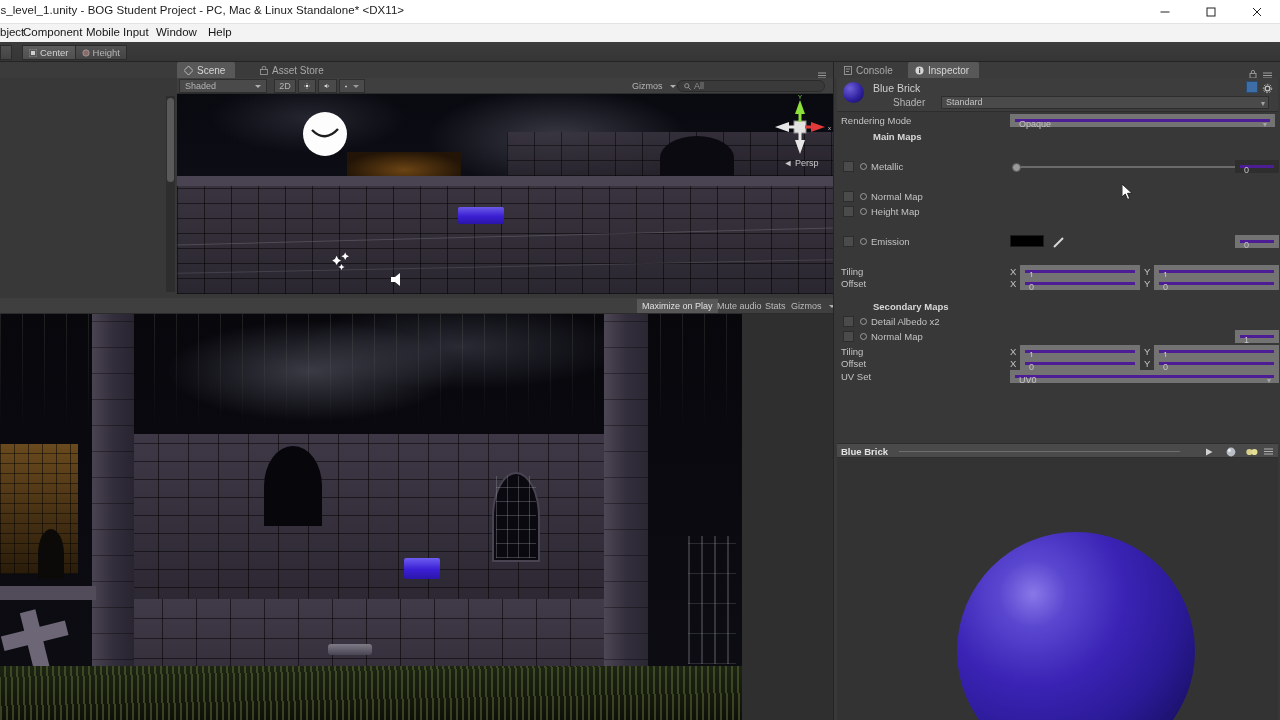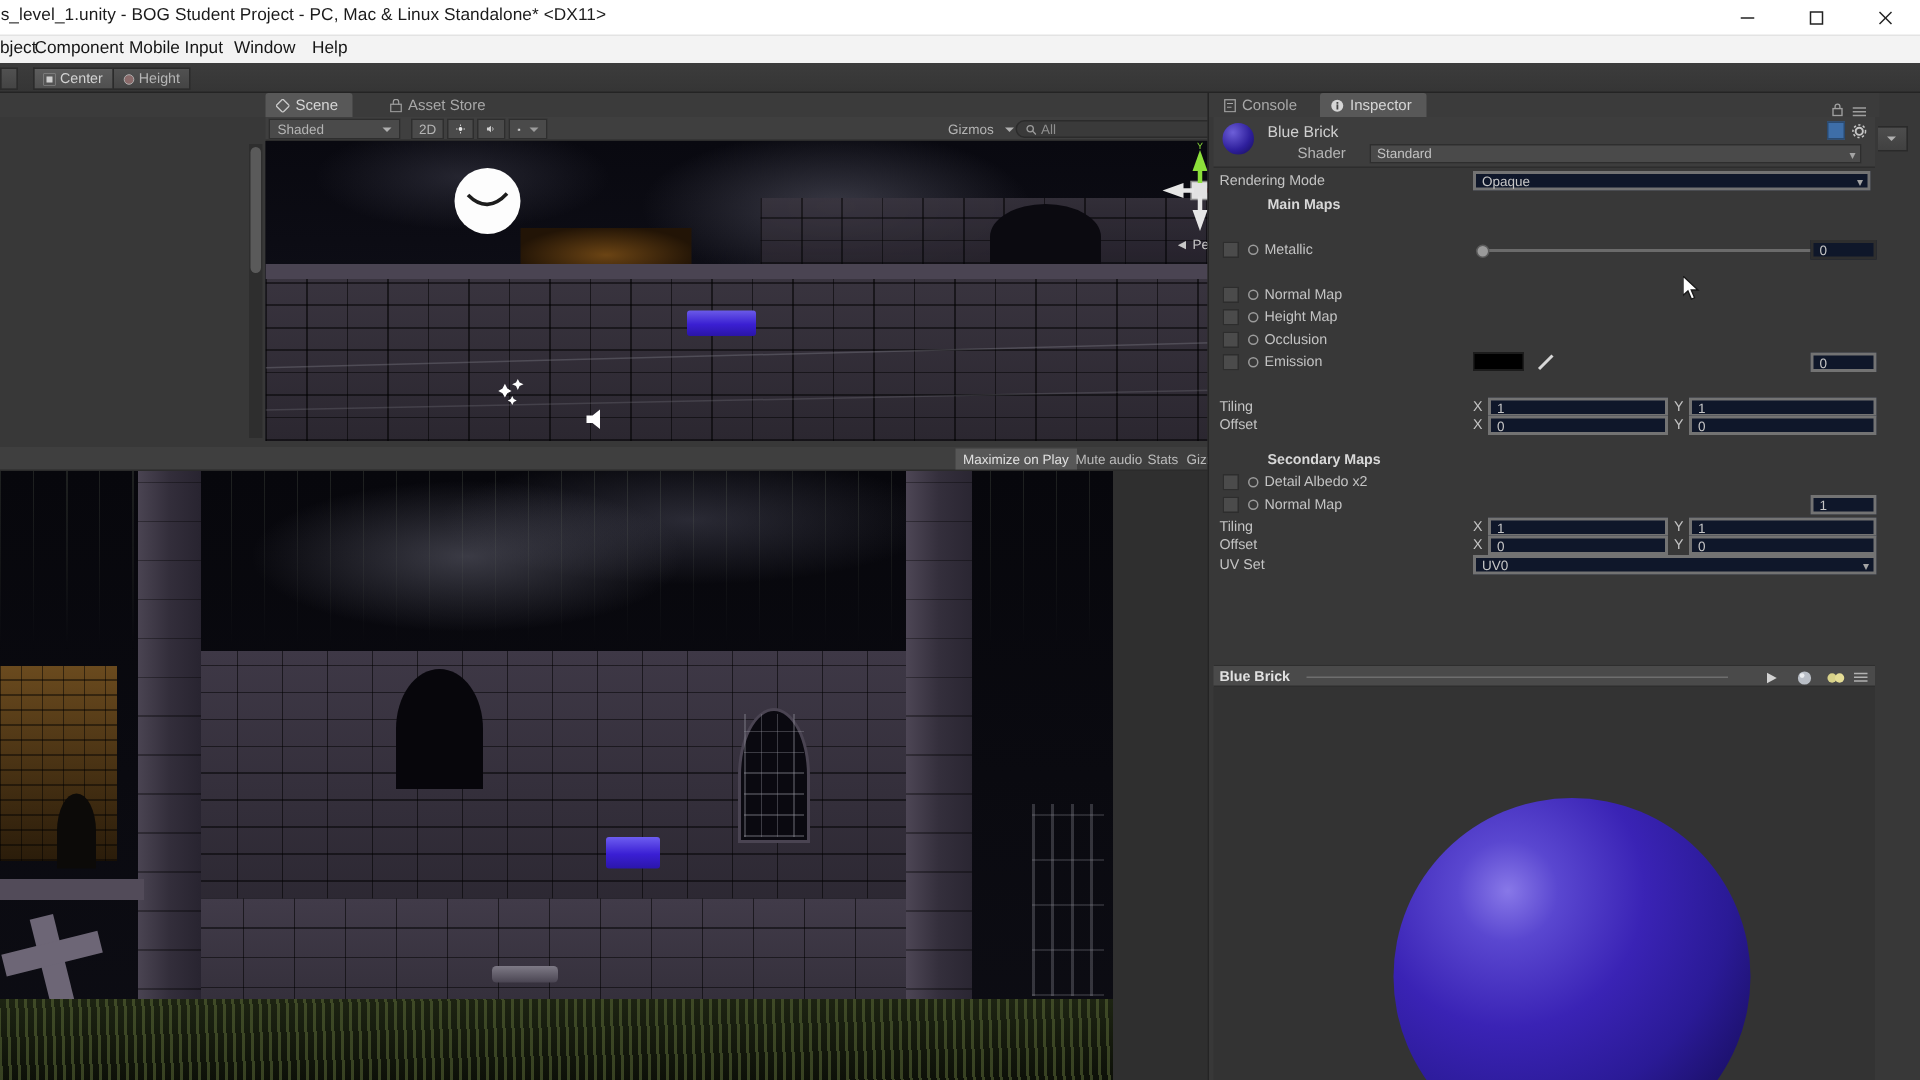--- a/index.html
+++ b/index.html
@@ -90,42 +90,42 @@
     background:#3f3f3f; border-bottom:1px solid #2b2b2b; }
   .gt-btn { position:absolute; top:1px; height:14px; font-size:9px; color:#bcbcbc;
     display:flex; align-items:center; padding:0 5px; white-space:nowrap; }
   .gt-btn.on { background:#575757; color:#e0e0e0;justify-content:flex-end; }
   #game-view { position:absolute; left:0; top:16px; width:742px; height:406px;
     overflow:hidden; background:#05050a; }
   #game-side { position:absolute; left:742px; top:16px; width:91px; height:406px;
     background:#2f2f2f; }
 
   
-  #right-panel { position:absolute; left:805px; top:62px; width:447px; height:658px;
+  #right-panel { position:absolute; left:833px; top:62px; width:447px; height:658px;
     background:#383838; border-left:1px solid #242424; }
   #insp-tabs { position:absolute; left:0; top:0; width:447px; height:16px;
     background:#3b3b3b; }
   #insp-head { position:absolute; left:3px; top:16px; width:441px; height:34px;
     background:#3d3d3d; border-bottom:1px solid #2d2d2d; }
   #mat-ball { position:absolute; left:6px; top:4px; width:21px; height:21px;
     border-radius:50%; background:radial-gradient(circle at 33% 30%, #6d5fd8, #2e1f9c 58%, #140c52); }
   #mat-name { position:absolute; left:36px; top:4px; font-size:10.5px; color:#cfcfcf; }
   #shader-label { position:absolute; left:56px; top:19px; font-size:10px; color:#b5b5b5; }
   #shader-drop { position:absolute; left:104px; top:18px; width:328px; height:13px;
     background:#4a4a4a; border:1px solid #2e2e2e; color:#c2c2c2; font-size:9px;
     padding:0 4px; line-height:11px; }
 
   #props { position:absolute; left:0; top:51px; width:447px; height:386px; }
   .row { position:absolute; left:0; width:447px; height:15px; }
   .lbl { position:absolute; font-size:9.5px; color:#c3c3c3; white-space:nowrap; top:2px; }
   .lbl.section { font-weight:bold; color:#d8d8d8;padding-left:32px; }
   .lbl.hl { color:#7f9fe0; }
   .texdot { position:absolute; width:7px;height:7px;border:1px solid #9b9b9b;
     border-radius:50%; top:4px; }
-  .field { position:absolute; height:13px; background:#0f172a; border:2px solid #737373;
+  .field { position:absolute; height:13px; background:#4c1d95; border:5px solid #737373;
     font-size:9px; color:#c6c6c6; padding:0 4px; line-height:11px; top:1px; }
   .sld { position:absolute; height:2px; background:#6b6b6b; top:7px; border-radius:1px; }
   .sld i { position:absolute; width:9px;height:9px;border-radius:50%;background:#9a9a9a;
     top:-3.5px; border:1px solid #5a5a5a; display:block; }
   .swatch { position:absolute; top:1px; width:34px; height:12px; border:1px solid #1c1c1c; }
   .pencil { position:absolute; top:1px; width:14px; height:13px; }
   .focused { border:1px solid #5a7ec4 !important; background:#3e4c66 !important;
     color:#ffffff !important; }
 
   
@@ -532,25 +532,20 @@
       <div class="texdot" style="left:26px"></div>
       <div class="lbl" style="left:37px">Normal Map</div>
     </div>
 
     <div class="row" style="top:91px">
       <div style="position:absolute;left:9px;top:2px;width:11px;height:11px;background:#4b4b4b;border:1px solid #2d2d2d"></div>
       <div class="texdot" style="left:26px"></div>
       <div class="lbl" style="left:37px">Height Map</div>
     </div>
 
-    <div class="row" style="top:106px">
-      <div style="position:absolute;left:9px;top:2px;width:11px;height:11px;background:#4b4b4b;border:1px solid #2d2d2d"></div>
-      <div class="texdot" style="left:26px"></div>
-      <div class="lbl" style="left:37px">Occlusion</div>
-    </div>
 
     <div class="row" style="top:121px">
       <div style="position:absolute;left:9px;top:2px;width:11px;height:11px;background:#4b4b4b;border:1px solid #2d2d2d"></div>
       <div class="texdot" style="left:26px"></div>
       <div class="lbl" style="left:37px">Emission</div>
       <div class="swatch" style="left:176px;background:#000000"></div>
       <div class="pencil" style="left:218px">
         <svg width="14" height="13" viewBox="0 0 14 13">
             <line x1="2" y1="11" x2="11" y2="2" stroke="#d8d8d8" stroke-width="2"></line>
           </svg>

